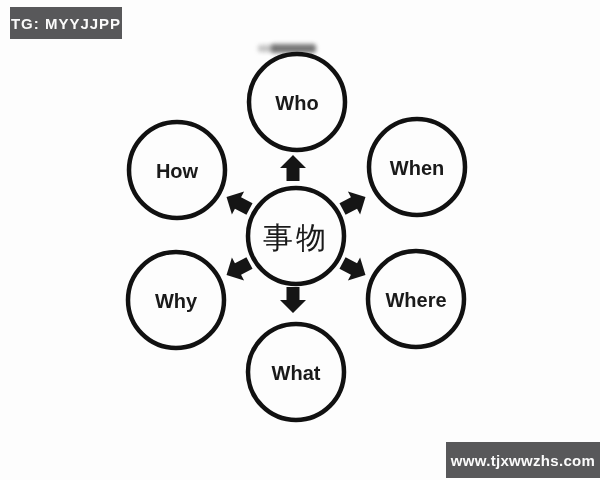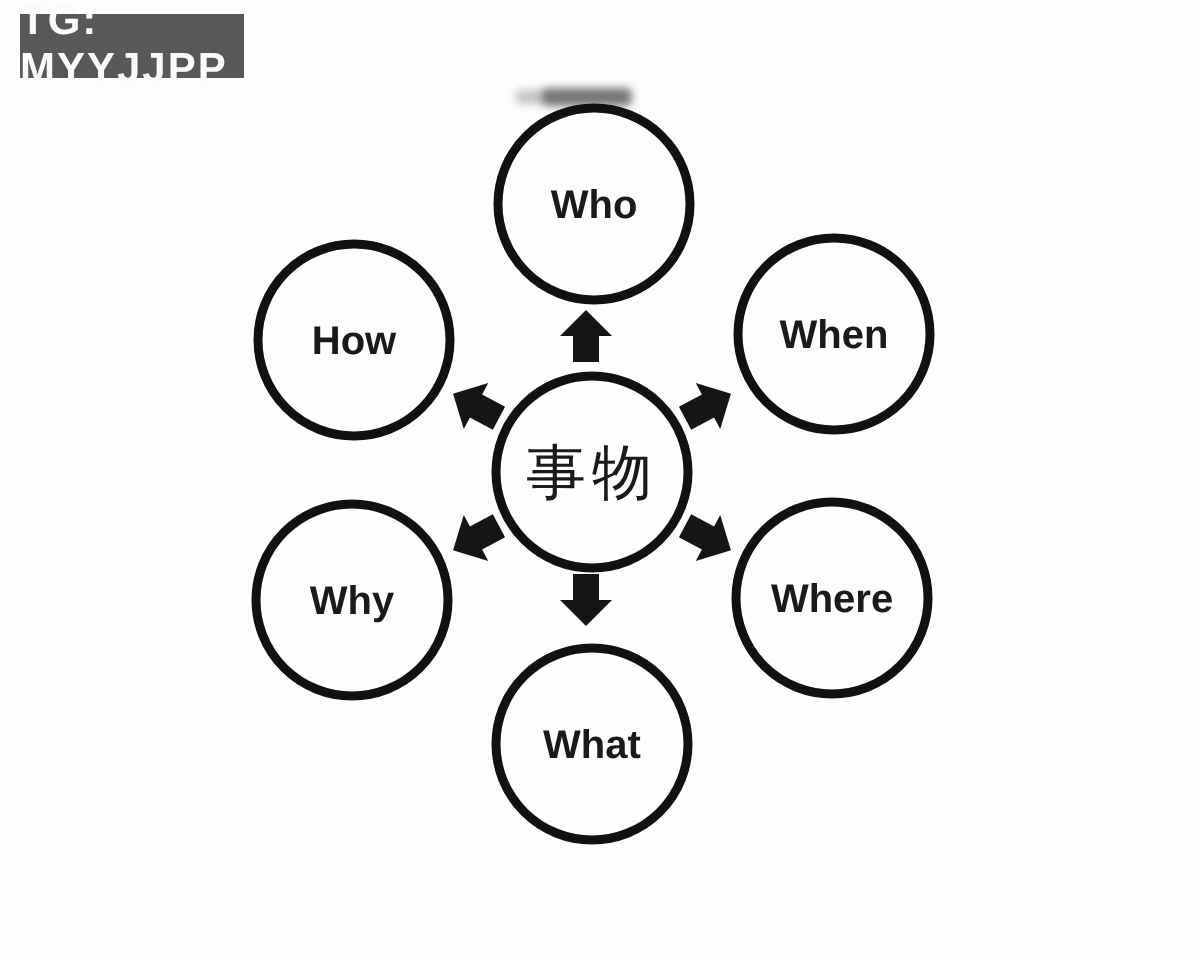--- a/index.html
+++ b/index.html
@@ -23,21 +23,21 @@
     background: #58585a;
     color: #fafafa;
     font-weight: bold;
     font-family: "Liberation Sans", sans-serif;
   }
   .badge-top-left {
     left: 10px;
     top: 7px;
     width: 112px;
     height: 32px;
-    font-size: 21px;
+    font-size: 15px;
     letter-spacing: 1px;
   }
   .badge-bottom-right {
     right: 0;
     top: 442px;
     width: 154px;
     height: 36px;
     font-size: 15px;
     letter-spacing: 0.3px;
   }
@@ -124,14 +124,15 @@
       <text class="node-label" x="176" y="301">Why</text>
     </g>
 
     <g>
       <circle class="node-circle" cx="177" cy="170" r="48"></circle>
       <text class="node-label" x="177" y="171">How</text>
     </g>
   </svg>
 
   <div class="badge badge-top-left">TG: MYYJJPP</div>
+  <div class="badge badge-bottom-right">www.tjxwwzhs.com</div>
 
 </div>
 
 </body></html>

